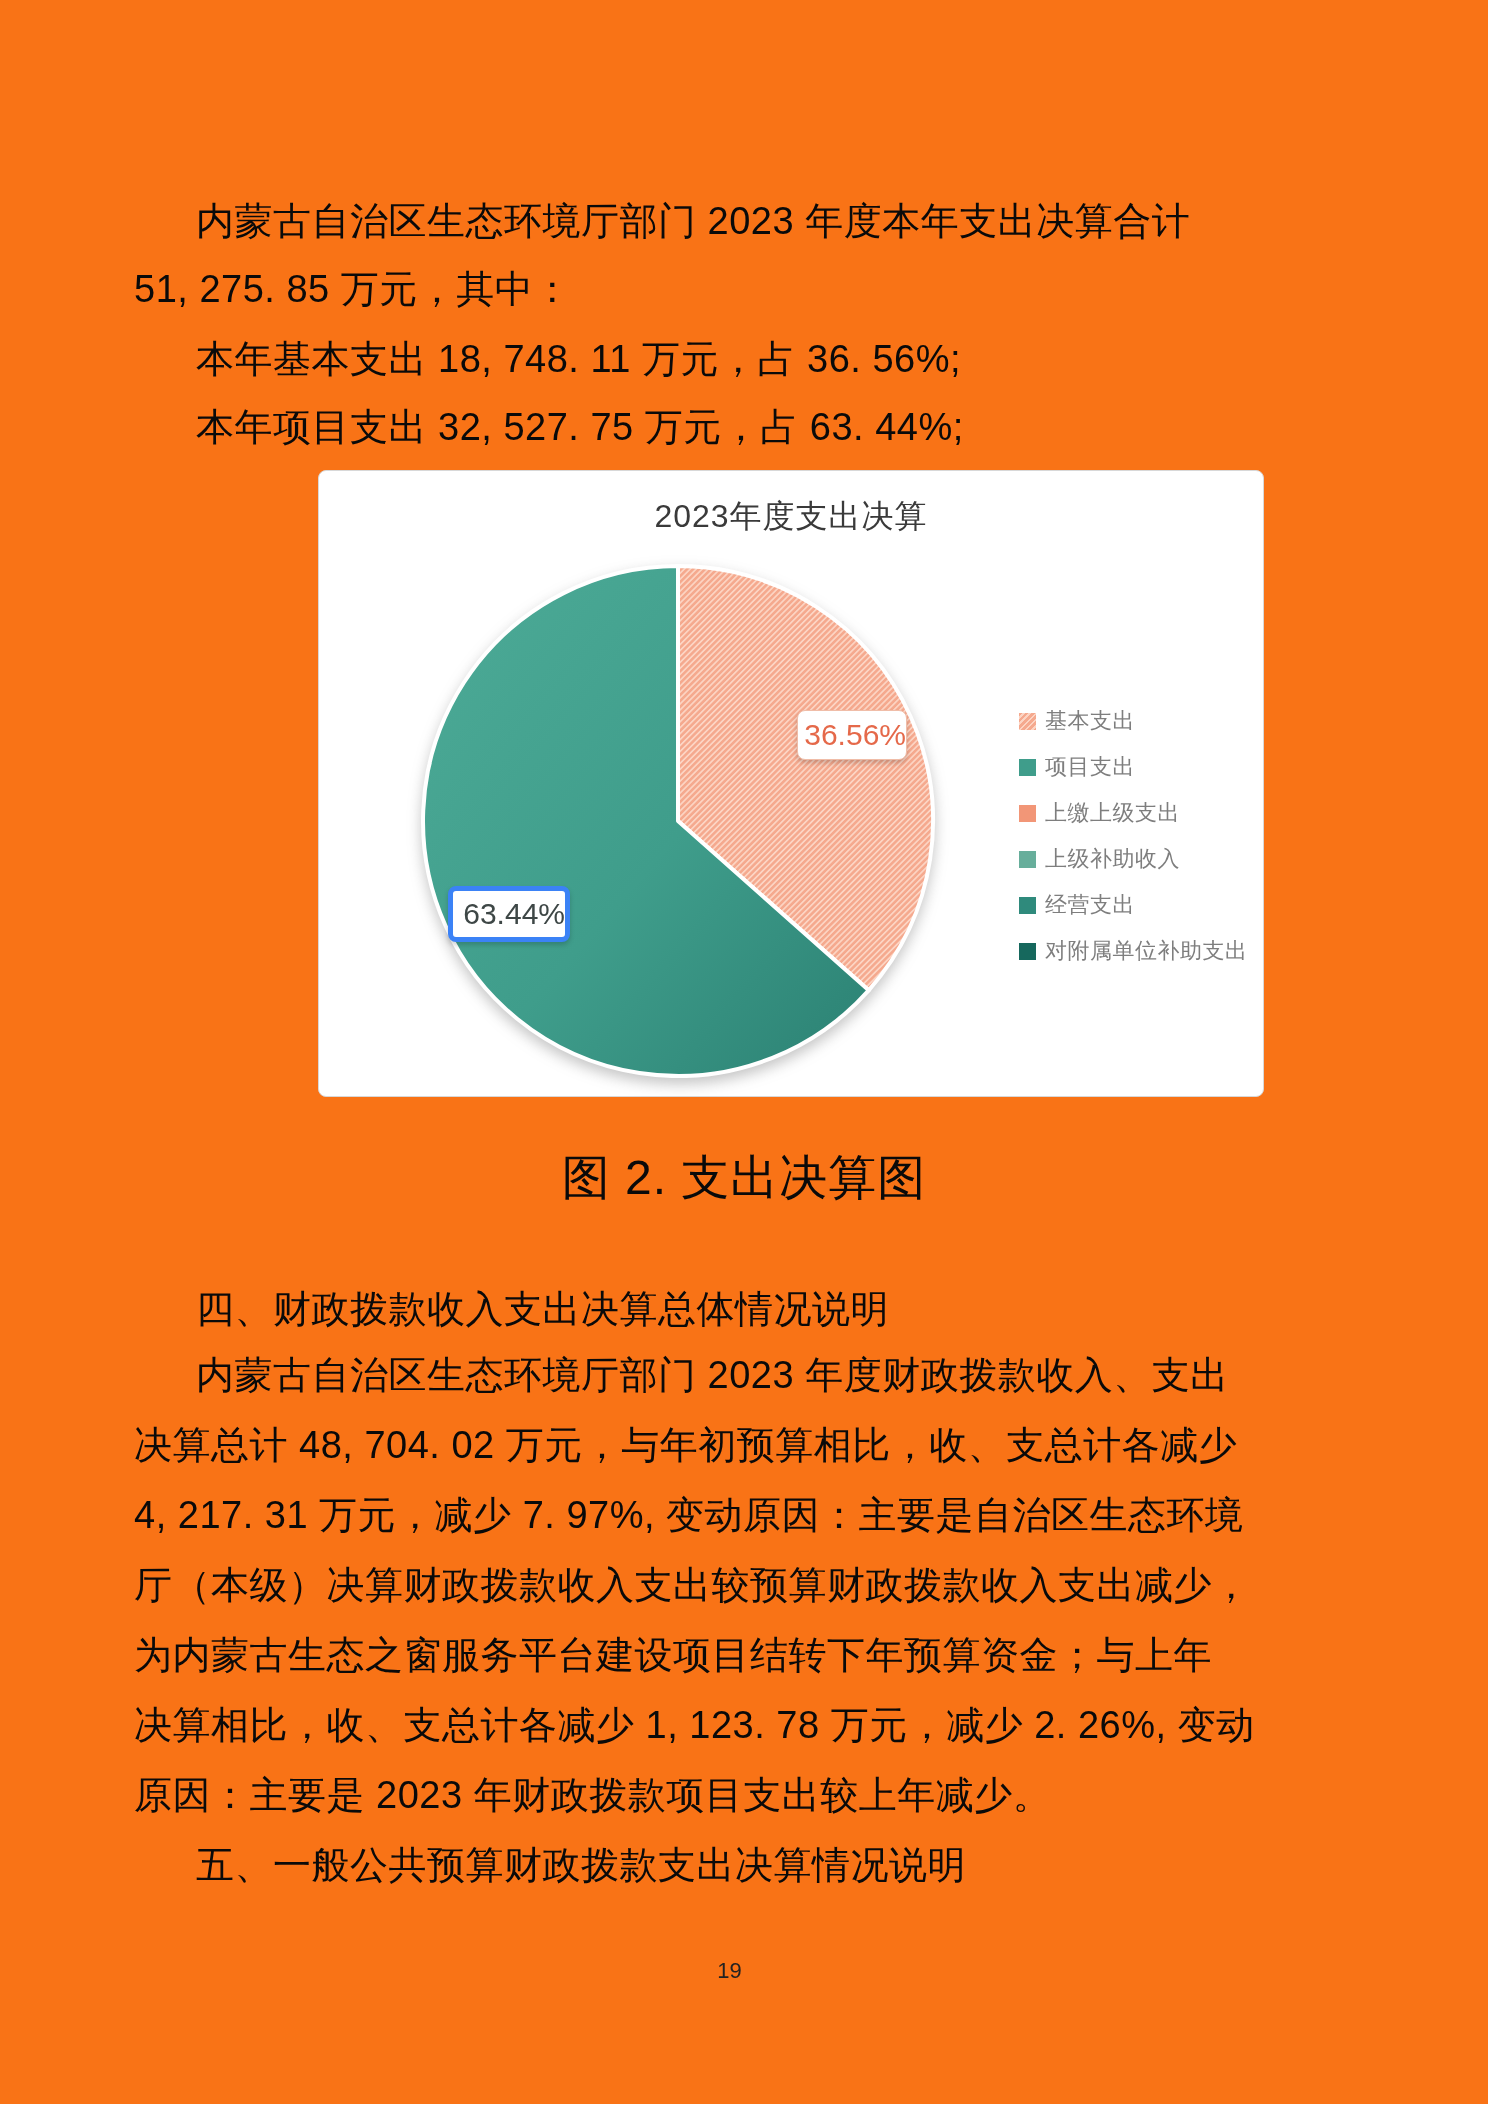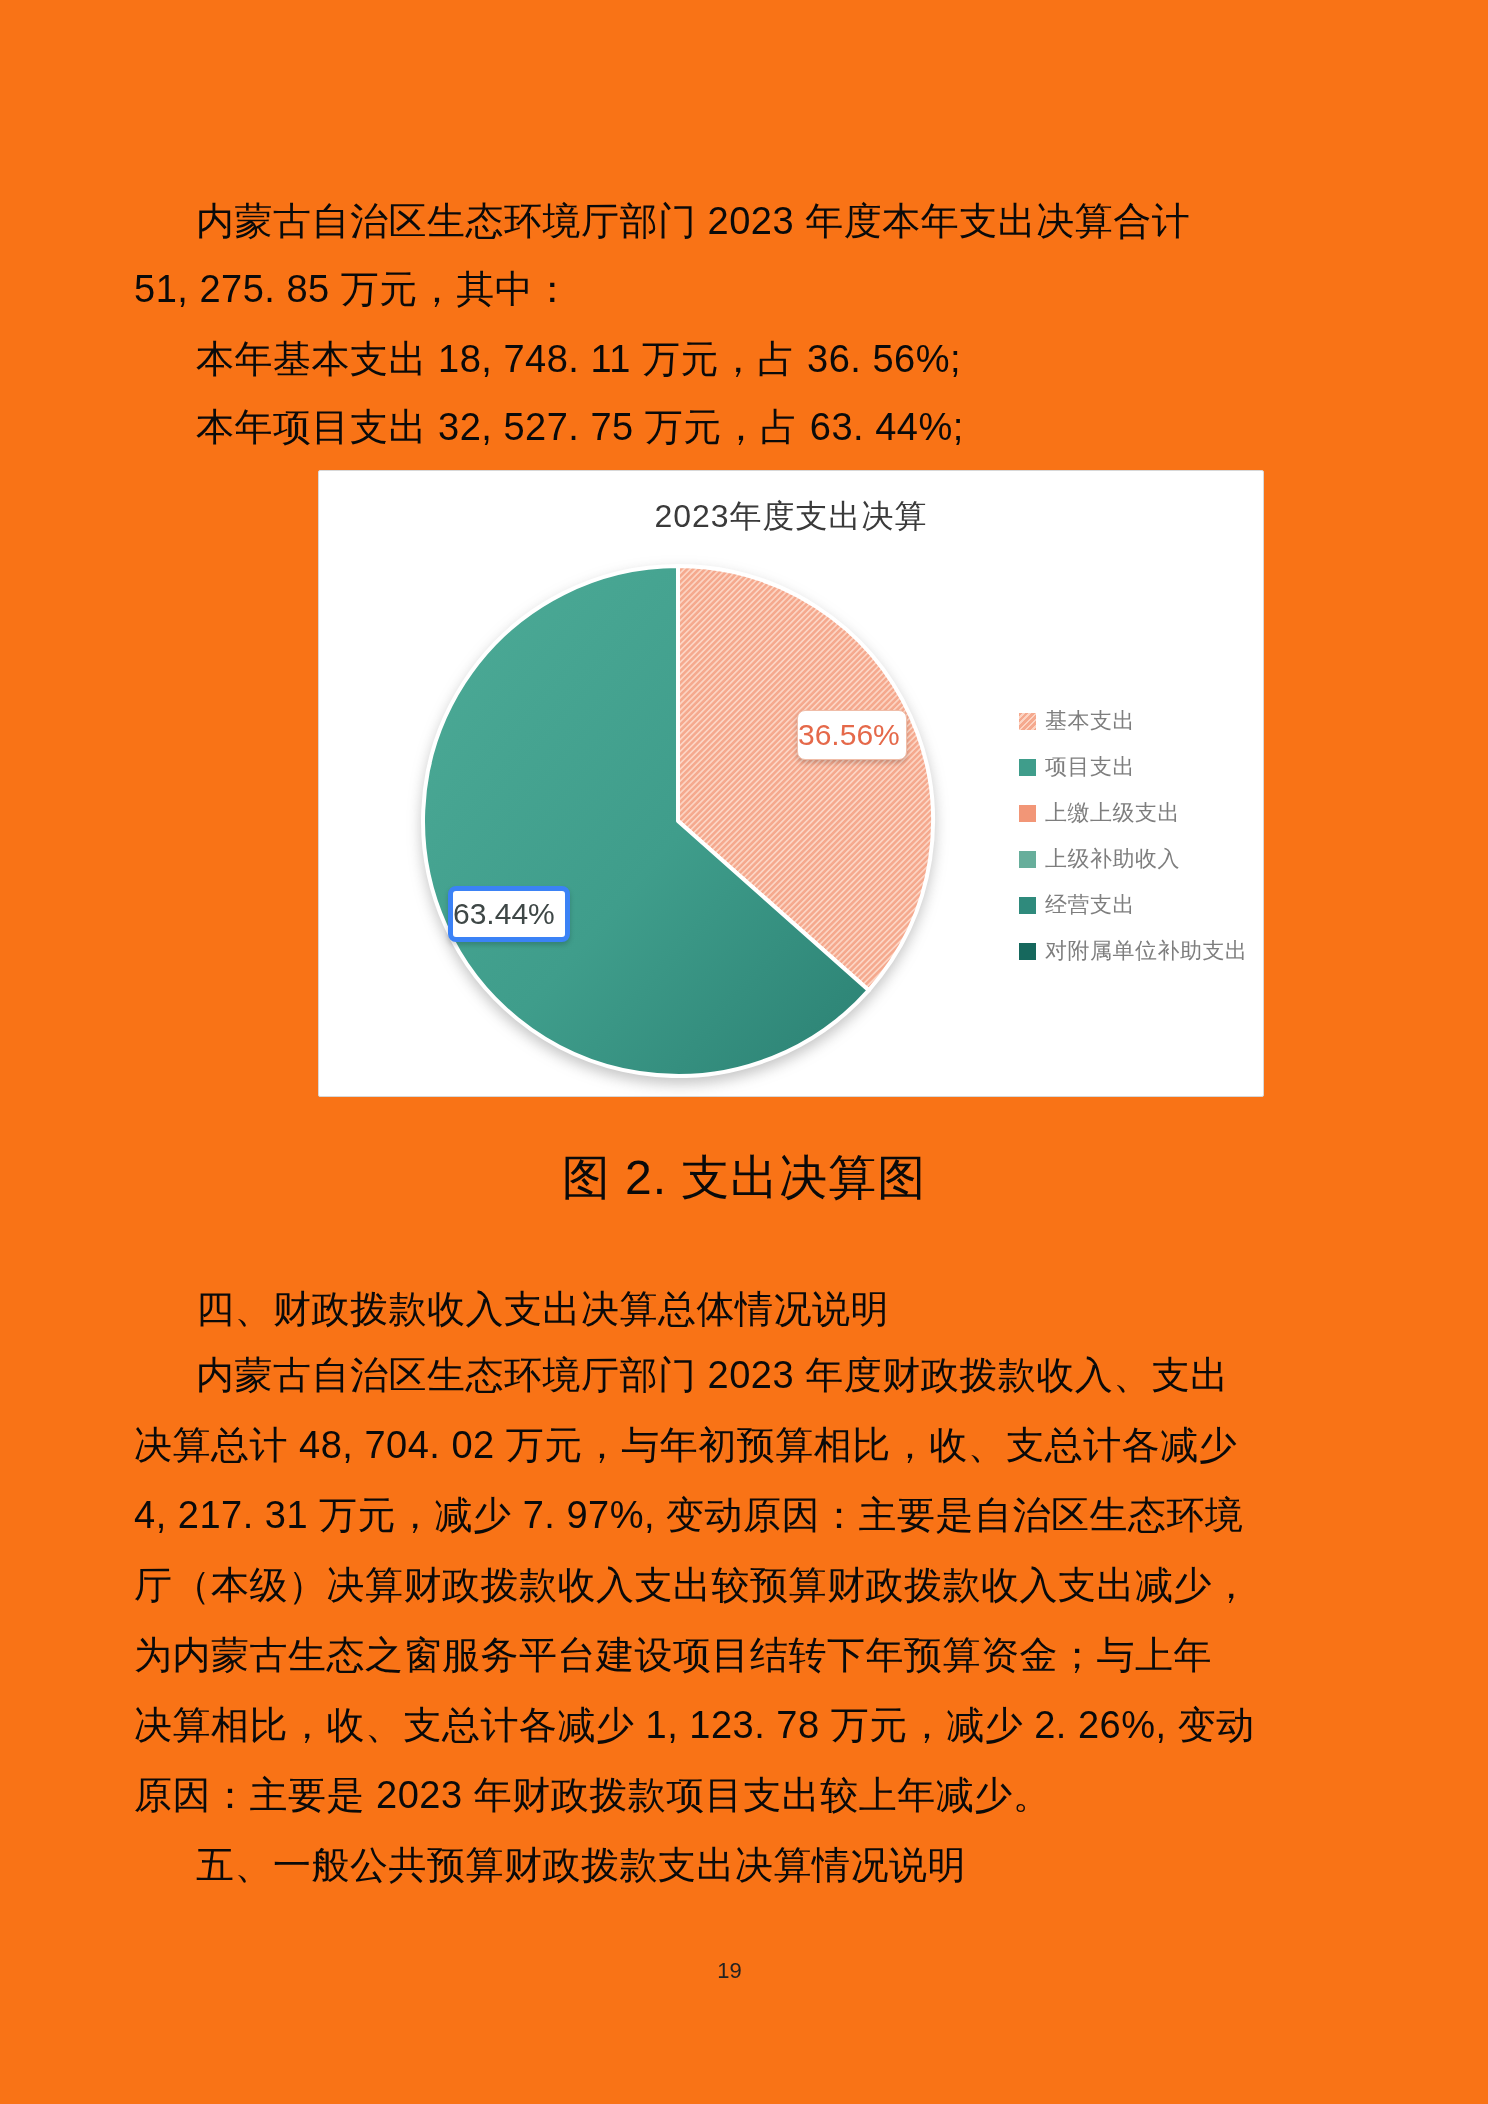--- a/index.html
+++ b/index.html
@@ -11,30 +11,30 @@
     position:absolute; left:134px; width:1226px; font-size:38px; line-height:46px;
     white-space:nowrap; color:#0a0a0a; letter-spacing:0.5px;
   }
   .indent { padding-left:62px; }
   .caption { position:absolute; left:0; width:1488px; text-align:center; font-size:48px; letter-spacing:1px; }
   .page-number { position:absolute; left:0; width:1459px; text-align:center; font-size:22px; color:#222; }
 
   
   .chart-box {
     position:absolute; left:318px; top:470px; width:944px; height:625px;
-    background:#ffffff; border:1px solid #d8d8d8; border-radius:2px;
+    background:#ffffff; border:1px solid #d8d8d8; border-radius:8px;
   }
   .chart-title {
     position:absolute; top:24px; left:0; width:100%; text-align:center;
     font-size:32px; color:#3a3a3a; letter-spacing:1px;
   }
   .pie-svg { position:absolute; left:96px; top:87px; filter:drop-shadow(0 6px 7px rgba(90,90,90,0.35)); }
 
   .plabel {
-    position:absolute; background:#ffffff; border-radius:8px; text-align:left;
+    position:absolute; background:#ffffff; border-radius:8px; text-align:right;
     box-shadow:0 3px 5px rgba(0,0,0,0.18); font-size:30px;
   }
   .plabel-salmon { left:478px; top:239px; width:108px; height:48px; line-height:48px;
     border:1px solid #f0bda8; color:#e5694a; }
   .plabel-teal { left:129px; top:415px; width:112px; height:46px; line-height:46px;
     border:5px solid #3b82f6; color:#3e4746; }
 
   .legend { position:absolute; left:700px; top:238px; display:flex; flex-direction:column; gap:22px; }
   .legend-row { display:flex; align-items:center; height:24px; }
   .sw { width:17px; height:17px; margin-right:9px; flex:0 0 auto; }

